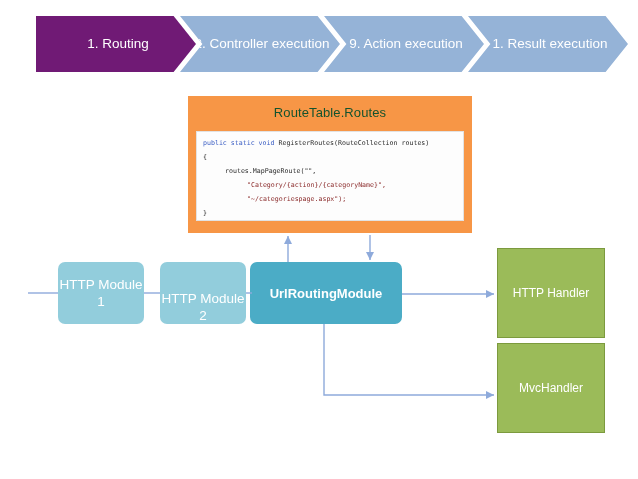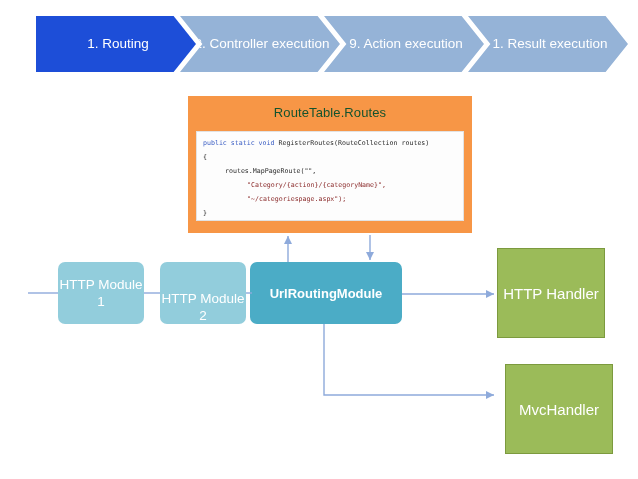--- a/index.html
+++ b/index.html
@@ -30,21 +30,21 @@
     display: flex;
     align-items: center;
     justify-content: center;
     text-align: center;
     color: #ffffff;
     font-size: 13.5px;
     line-height: 16px;
     box-sizing: border-box;
   }
   .chev-step1 {
-    background: #1d4ed8;
+    background: #701a75;
     clip-path: polygon(0 0, 86% 0, 100% 50%, 86% 100%, 0 100%, 0 100%);
   }
   .chev-mid {
     background: #95B3D7;
     clip-path: polygon(0 0, 86% 0, 100% 50%, 86% 100%, 0 100%, 14% 50%);
   }
   .chev-head {
     position: absolute;
     top: 16px;
     left: 36px;
@@ -120,21 +120,21 @@
   }
   .handler-box {
     position: absolute;
     background: #9BBB59;
     border: 1px solid #7C9A3E;
     display: flex;
     align-items: center;
     justify-content: center;
     text-align: center;
     color: #FFFFFF;
-    font-size: 15px;
+    font-size: 12px;
     box-sizing: border-box;
   }
 
   
   #connectors {
     position: absolute;
     left: 0; top: 0;
     width: 638px;
     height: 479px;
     pointer-events: none;
@@ -184,21 +184,21 @@
   </div>
 
   <div class="module-box mod-dark" style="left:250px; top:262px; width:152px; height:62px;">
     <span>UrlRoutingModule</span>
   </div>
 
   <div class="handler-box" style="left:497px; top:248px; width:108px; height:90px;">
     <span>HTTP Handler</span>
   </div>
 
-  <div class="handler-box" style="left:497px; top:364px; width:108px; height:90px;margin-left:8px;">
+  <div class="handler-box" style="left:497px; top:343px; width:108px; height:90px;">
     <span>MvcHandler</span>
   </div>
 
   <svg id="connectors" viewBox="0 0 638 479">
     <defs>
       <marker id="arrow" markerWidth="7" markerHeight="7" refX="6" refY="3" orient="auto" markerUnits="strokeWidth">
         <path d="M0,0 L6,3 L0,6 z" fill="#8EAADB"></path>
       </marker>
     </defs>
 

